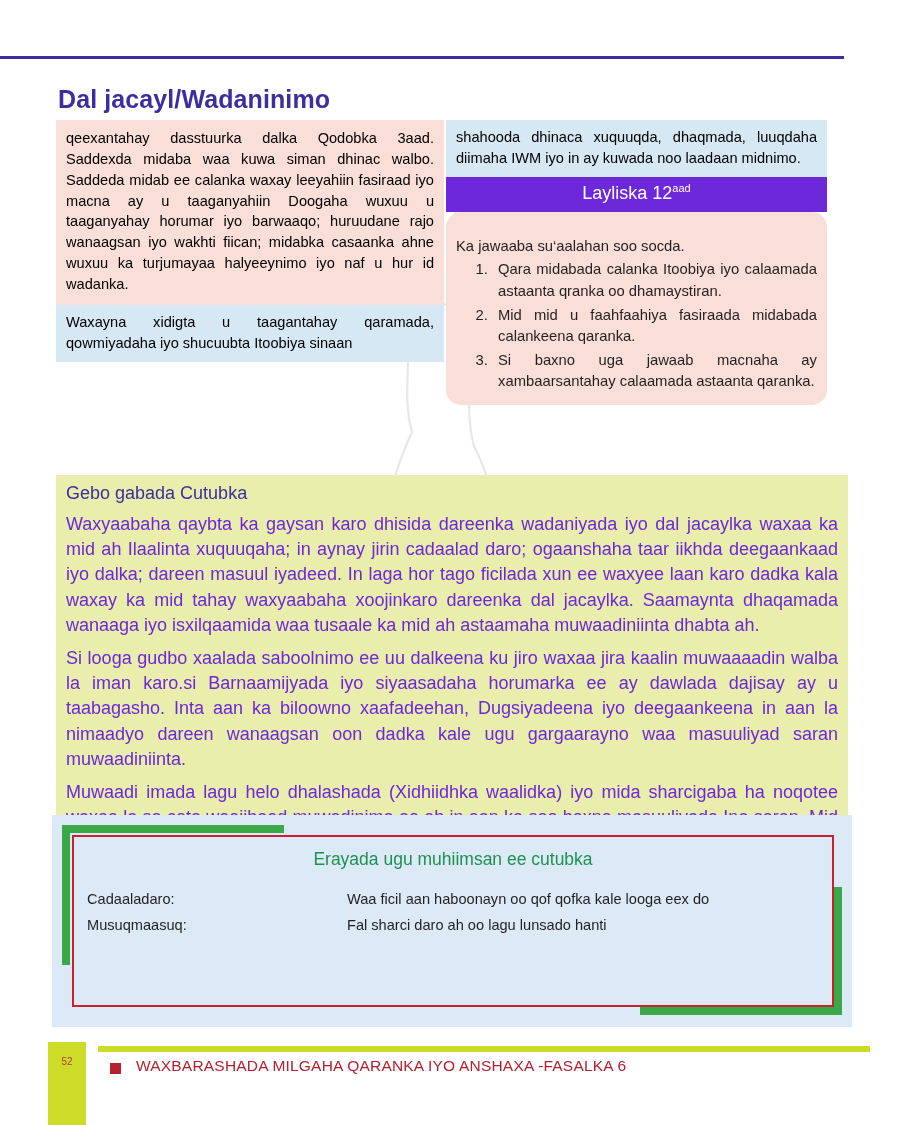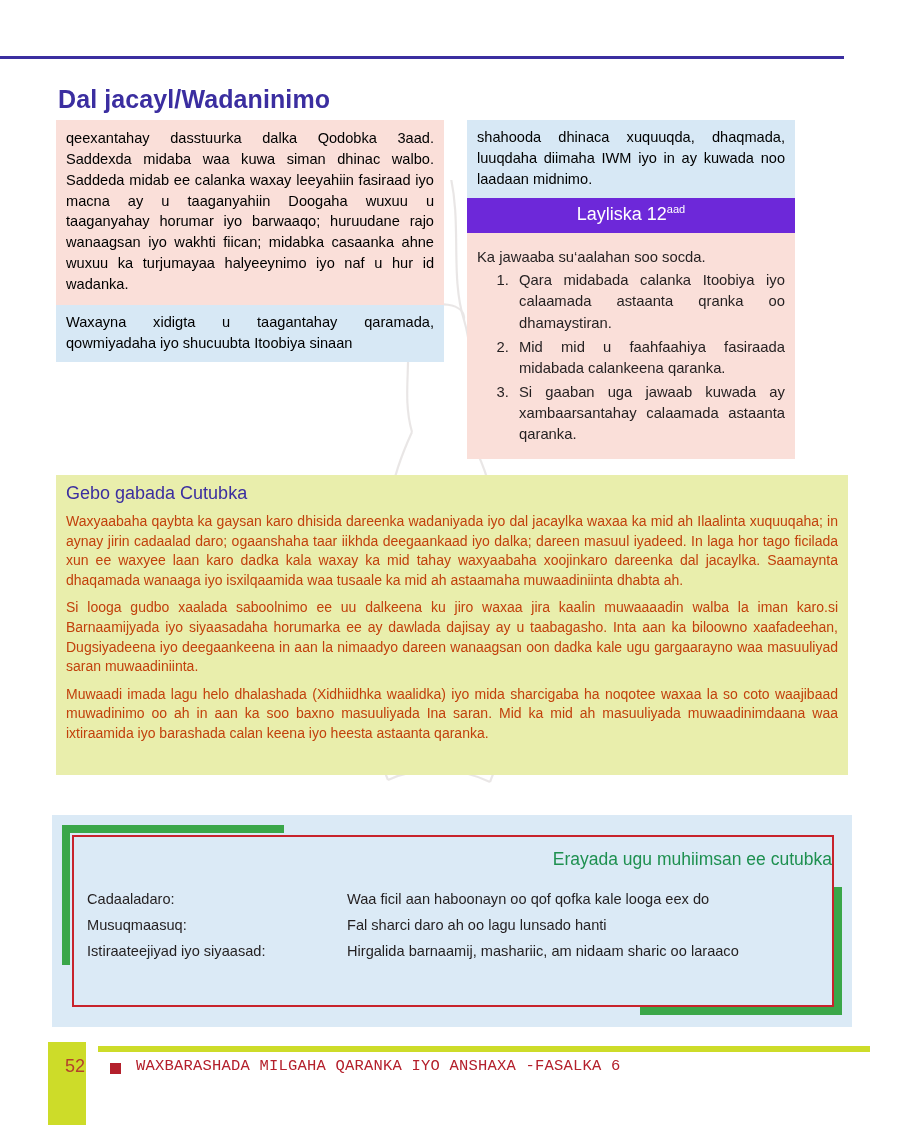--- a/index.html
+++ b/index.html
@@ -58,30 +58,30 @@
 
   
   .col-left {
     position: absolute;
     left: 56px;
     top: 120px;
     width: 388px;
   }
   .col-right {
     position: absolute;
-    left: 467px;
+    left: 446px;
     top: 120px;
-    width: 328px;
+    width: 381px;
   }
 
   .pink-box {
     background: #fadfd9;
     padding: 8px 10px 10px 10px;
   }
-  .pink-box.tight { padding-top: 14px; }
+  .pink-box.tight { padding-top: 24px; border-radius: 15px; }
 
   .blue-box {
     background: #d7e8f5;
     padding: 7px 10px 8px 10px;
   }
 
   .body-p {
     font-size: 14.6px;
     line-height: 1.43;
     text-align: justify;
@@ -133,25 +133,25 @@
     padding: 6px 10px 14px 10px;
     box-sizing: border-box;
   }
   .yellow-title {
     text-align: left;
     color: #3b2ea0;
     font-size: 18px;
     margin: 2px 0 8px 0;
   }
   .yellow-p {
-    font-size: 14px;
+    font-size: 18px;
     line-height: 1.4;
     text-align: justify;
     margin: 0 0 8px 0;
-    color: #c2410c;
+    color: #6d28d9;
   }
   .yellow-p:last-child { margin-bottom: 17px; }
 
   
   .vocab-wrap {
     position: absolute;
     left: 52px;
     top: 815px;
     width: 800px;
     height: 212px;
@@ -189,21 +189,21 @@
     background: #3aa749;
   }
   .vocab-red {
     position: absolute;
     left: 20px; top: 20px;
     width: 762px; height: 172px;
     border: 2px solid #c8232c;
     box-sizing: border-box;
   }
   .vocab-title {
-    text-align: right;
+    text-align: center;
     color: #1e9050;
     font-size: 17.5px;
     margin: 12px 0 16px 0;
   }
   table.vocab-table {
     width: 100%;
     border-collapse: collapse;
     font-size: 14.6px;
     color: #231f20;
   }
@@ -217,25 +217,25 @@
   .footer-chip {
     position: absolute;
     left: 48px;
     top: 1042px;
     width: 38px;
     height: 83px;
     background: #cddc29;
   }
   .footer-pagenum {
     position: absolute;
-    left: 56px;
+    left: 48px;
     top: 1056px;
     width: 38px;
     text-align: center;
-    font-size: 18px;
+    font-size: 10px;
     color: #b4402b;
   }
   .footer-rule {
     position: absolute;
     left: 98px;
     top: 1046px;
     width: 772px;
     height: 6px;
     background: #cddc29;
   }
@@ -248,21 +248,20 @@
     background: #b4202c;
   }
   .footer-text {
     position: absolute;
     left: 136px;
     top: 1057px;
     font-size: 15.5px;
     color: #b4202c;
     white-space: nowrap;
     letter-spacing: 0.2px;
-    font-family: Liberation Mono, monospace;
   }
 </style>
 </head>
 <body>
 
 <svg class="watermark" viewBox="0 0 560 900" xmlns="http://www.w3.org/2000/svg">
   <g fill="none" stroke="#b9b0ad" stroke-width="2.2">
     <circle cx="128" cy="44" r="26"></circle>
     <path d="M236 -10 C250 40 238 90 252 132 C266 174 250 210 262 252"></path>
     <path d="M300 -6 C312 44 300 96 314 140 C328 186 312 222 324 266"></path>
@@ -302,21 +301,21 @@
 
     <div class="orange-band">
       <span>Layliska 12</span><sup>aad</sup>
     </div>
 
     <div class="pink-box tight">
       <p class="ex-intro">Ka jawaaba su‘aalahan soo socda.</p>
       <ol class="ex-list">
         <li>Qara midabada calanka Itoobiya iyo calaamada astaanta qranka oo dhamaystiran.</li>
         <li>Mid mid u faahfaahiya fasiraada midabada calankeena qaranka.</li>
-        <li>Si gaaban uga jawaab kuwada ay xambaarsantahay calaamada astaanta qaranka.</li>
+        <li>Si baxno uga jawaab macnaha ay xambaarsantahay calaamada astaanta qaranka.</li>
       </ol>
     </div>
   </div>
 
   <div class="yellow-box">
     <div class="yellow-title">Gebo gabada Cutubka</div>
     <p class="yellow-p">Waxyaabaha qaybta ka gaysan karo dhisida dareenka wadaniyada iyo dal jacaylka waxaa ka mid ah Ilaalinta xuquuqaha; in aynay jirin cadaalad daro; ogaanshaha taar iikhda deegaankaad iyo dalka; dareen masuul iyadeed. In laga hor tago ficilada xun ee waxyee laan karo dadka kala waxay ka mid tahay waxyaabaha xoojinkaro dareenka dal jacaylka. Saamaynta dhaqamada wanaaga iyo isxilqaamida waa tusaale ka mid ah astaamaha muwaadiniinta dhabta ah.</p>
     <p class="yellow-p">Si looga gudbo xaalada saboolnimo ee uu dalkeena ku jiro waxaa jira kaalin muwaaaadin walba la iman karo.si Barnaamijyada iyo siyaasadaha horumarka ee ay dawlada dajisay ay u taabagasho.  Inta aan ka biloowno xaafadeehan, Dugsiyadeena iyo deegaankeena in aan la nimaadyo dareen wanaagsan oon dadka kale ugu gargaarayno waa masuuliyad saran muwaadiniinta.</p>
     <p class="yellow-p">Muwaadi imada lagu helo dhalashada (Xidhiidhka waalidka) iyo mida sharcigaba ha noqotee waxaa la so coto waajibaad muwadinimo oo ah in aan ka soo baxno masuuliyada Ina saran. Mid ka mid ah masuuliyada muwaadinimdaana waa ixtiraamida iyo barashada calan keena iyo heesta astaanta qaranka.</p>
   </div>
@@ -332,24 +331,20 @@
       <table class="vocab-table">
         <tbody>
           <tr>
             <td class="term">Cadaaladaro:</td>
             <td>Waa ficil aan haboonayn oo qof qofka kale looga eex do</td>
           </tr>
           <tr>
             <td class="term">Musuqmaasuq:</td>
             <td>Fal sharci daro ah oo lagu lunsado hanti</td>
           </tr>
-          <tr>
-            <td class="term">Istiraateejiyad iyo siyaasad:</td>
-            <td>Hirgalida barnaamij, mashariic, am nidaam sharic oo laraaco</td>
-          </tr>
         </tbody>
       </table>
     </div>
   </div>
 
   <div class="footer-chip"></div>
   <div class="footer-pagenum">52</div>
   <div class="footer-rule"></div>
   <div class="footer-bullet"></div>
   <div class="footer-text">WAXBARASHADA MILGAHA QARANKA IYO ANSHAXA -FASALKA  6</div>

